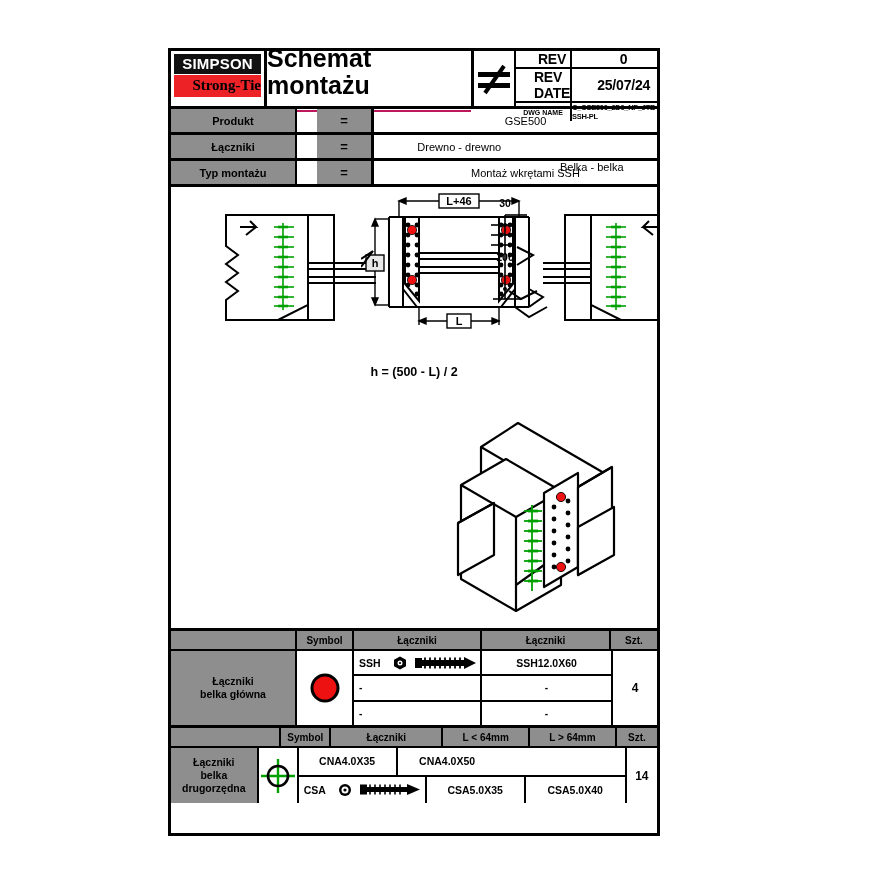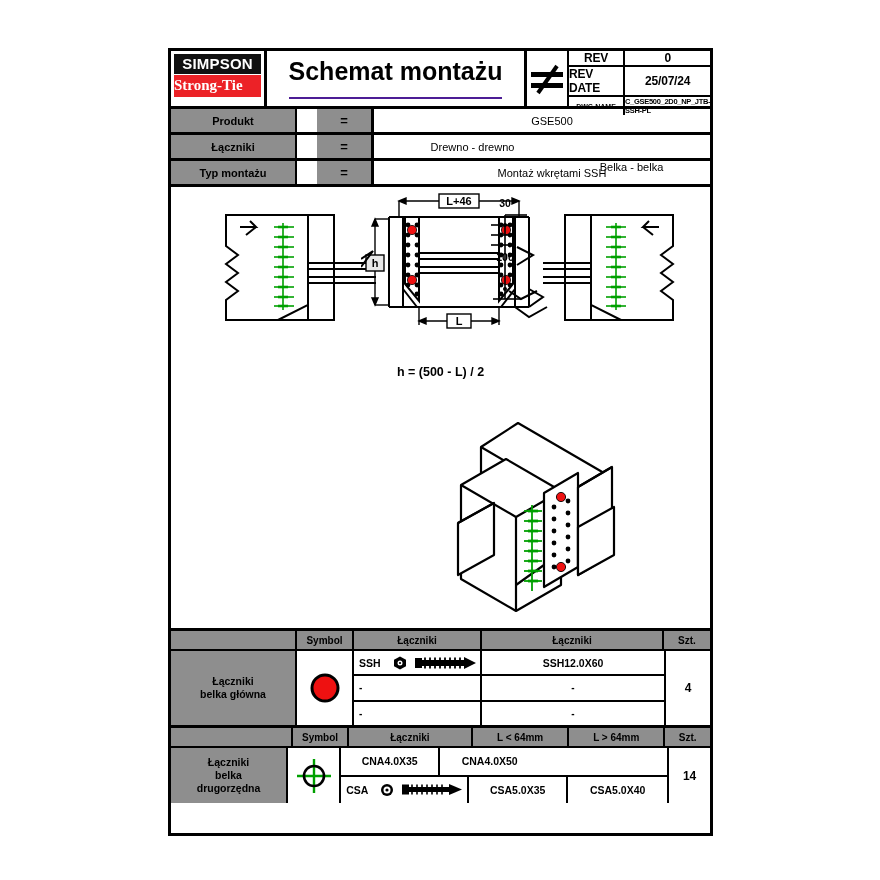--- a/index.html
+++ b/index.html
@@ -5,68 +5,68 @@
   * { box-sizing: border-box; }
   html, body {
     margin: 0; padding: 0;
     width: 880px; height: 880px;
     background: #ffffff;
     font-family: "Liberation Sans", sans-serif;
   }
   #sheet {
     position: absolute;
     left: 168px; top: 48px;
-    width: 545px; height: 788px;
+    width: 492px; height: 788px;
     border: 3px solid #000;
     background: #fff;
   }
   
   .titlebar {
     display: flex; height: 58px;
     border-bottom: 3px solid #000;
   }
   .logo-cell {
     width: 96px; border-right: 3px solid #000;
     display: flex; flex-direction: column;
     padding: 3px;
   }
   .logo-simpson {
     background: #111; color: #fff;
     font-weight: bold; font-size: 15px;
     text-align: center; letter-spacing: .2px;
     padding: 2px 0 3px 0; line-height: 1;
   }
   .logo-strongtie {
-    background: #ec2227; color: #ffffff;
+    background: #ec2227; color: #000000;
     font-family: "Liberation Serif", serif;
     font-weight: bold; font-size: 15px;
-    text-align: left; padding: 3px 0 4px 0;
+    text-align: right; padding: 3px 0 4px 0;
     line-height: 1; margin-top: 1px;
   }
   .title-cell {
     flex: 1; display: flex;
     align-items: center; justify-content: center;
     border-right: 3px solid #000;
   }
   .title-text {
     font-size: 25px; font-weight: bold;
-    border-bottom: 2px solid #4c1d95;
+    border-bottom: 2px solid #be185d;
     padding-bottom: 12px; line-height: 1.05;
   }
   .rev-block { width: 183px; display: flex; }
   .neq-cell {
     width: 52px; border-right: 2px solid #000;
     display: flex; align-items: center; justify-content: center;
   }
   .rev-grid { flex: 1; display: flex; flex-direction: column; }
   .rev-row { display: flex; flex: 1; border-bottom: 2px solid #000; }
   .rev-row:last-child { border-bottom: none; }
   .rev-lbl, .rev-val {
     display: flex; align-items: center; justify-content: center;
-    font-size: 12px; font-weight: bold; letter-spacing: -.2px;
+    font-size: 14px; font-weight: bold; letter-spacing: -.2px; padding-left: 18px;
   }
   .rev-lbl { width: 56px; border-right: 2px solid #000; }
   .rev-val { flex: 1; }
   .dwg-row { border-bottom: none !important; }
   .dwg-lbl { width: 56px; border-right: 2px solid #000;
     display:flex;align-items:center;justify-content:center;
     font-size: 7px; font-weight: bold; }
   .dwg-val { flex:1; display:flex;align-items:center;justify-content:center;
     font-size: 7.5px; font-weight: bold; letter-spacing: -.3px; }
 

